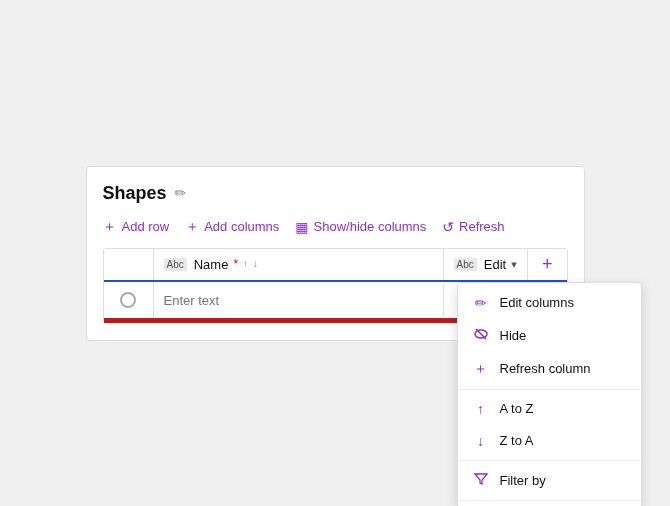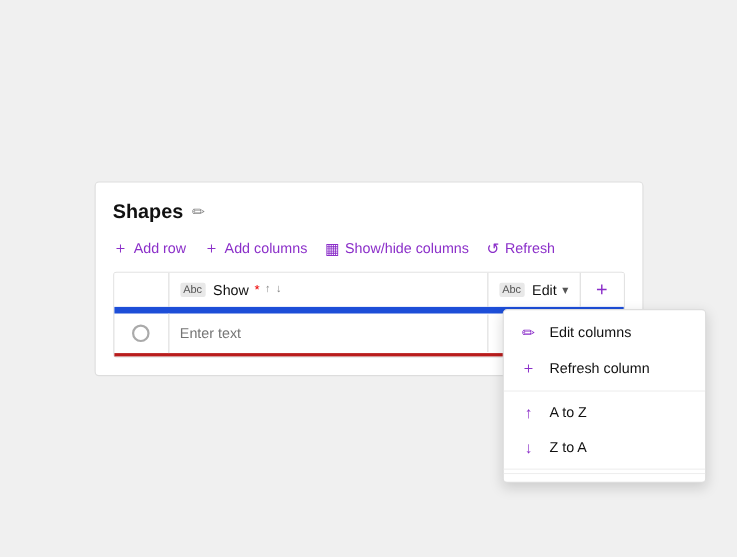--- a/index.html
+++ b/index.html
@@ -56,21 +56,21 @@
     .toolbar-btn .icon { font-size: 14px; }
 
     .grid-wrapper {
       border: 1px solid #ddd;
       border-radius: 3px;
       overflow: visible;
       position: relative;
     }
     .grid-header {
       display: flex;
-      border-bottom: 6px solid #1d4ed8;
+      border-bottom: 2px solid #1d4ed8;
       background: #fff;
       text-align: right;
     }
     .col-check {
       width: 50px;
       min-width: 50px;
       border-right: 1px solid #ddd;
     }
     .col-name {
       width: 290px;
@@ -119,21 +119,21 @@
     .abc-badge {
       background: #e8e8e8;
       border-radius: 2px;
       padding: 1px 3px;
       font-size: 10px;
       color: #555;
       margin-right: 2px;
     }
     .grid-row {
       display: flex;
-      border-bottom: 3px solid #b91c1c;
+      border-bottom: 5px solid #b91c1c;
       align-items: center;
       justify-content: space-between;
     }
     .row-check {
       width: 50px;
       min-width: 50px;
       display: flex;
       align-items: center;
       justify-content: center;
       border-right: 1px solid #ddd;
@@ -232,21 +232,21 @@
       <span>Refresh</span>
     </button>
   </div>
 
   <div class="grid-wrapper">
 
     <div class="grid-header">
       <div class="col-check"></div>
       <div class="col-name">
         <span class="abc-badge">Abc</span>
-        <span>Show</span>
+        <span>Name</span>
         <span class="col-required">*</span>
         <span class="sort-icon">↑</span>
         <span class="sort-icon">↓</span>
       </div>
       <div class="col-color">
         <span class="abc-badge">Abc</span>
         <span>Edit</span>
         <span class="chevron-down">▾</span>
       </div>
       <div class="col-add">
@@ -265,29 +265,46 @@
       <div class="row-add-spacer"></div>
     </div>
   </div>
 
   <div class="dropdown-menu">
     <div class="menu-item">
       <span class="mi-icon">✏</span>
       <span>Edit columns</span>
     </div>
     <div class="menu-item">
+      <span class="mi-icon">
+        <svg width="14" height="14" viewBox="0 0 14 14" fill="none">
+          <ellipse cx="7" cy="7" rx="6" ry="4" stroke="#8B2FC9" stroke-width="1.5" fill="none"></ellipse>
+          <line x1="2" y1="2" x2="12" y2="12" stroke="#8B2FC9" stroke-width="1.5"></line>
+        </svg>
+      </span>
+      <span>Hide</span>
+    </div>
+    <div class="menu-item">
       <span class="mi-icon">＋</span>
       <span>Refresh column</span>
     </div>
     <div class="menu-divider"></div>
     <div class="menu-item">
       <span class="mi-icon">↑</span>
       <span>A to Z</span>
     </div>
     <div class="menu-item">
       <span class="mi-icon">↓</span>
       <span>Z to A</span>
     </div>
     <div class="menu-divider"></div>
+    <div class="menu-item">
+      <span class="mi-icon">
+        <svg width="14" height="14" viewBox="0 0 14 14" fill="none">
+          <path d="M1 2h12l-5 6v4l-2-1V8z" stroke="#8B2FC9" stroke-width="1.3" fill="none"></path>
+        </svg>
+      </span>
+      <span>Filter by</span>
+    </div>
     <div class="menu-divider"></div>
 
   </div>
 </div>
 
 </body></html>

